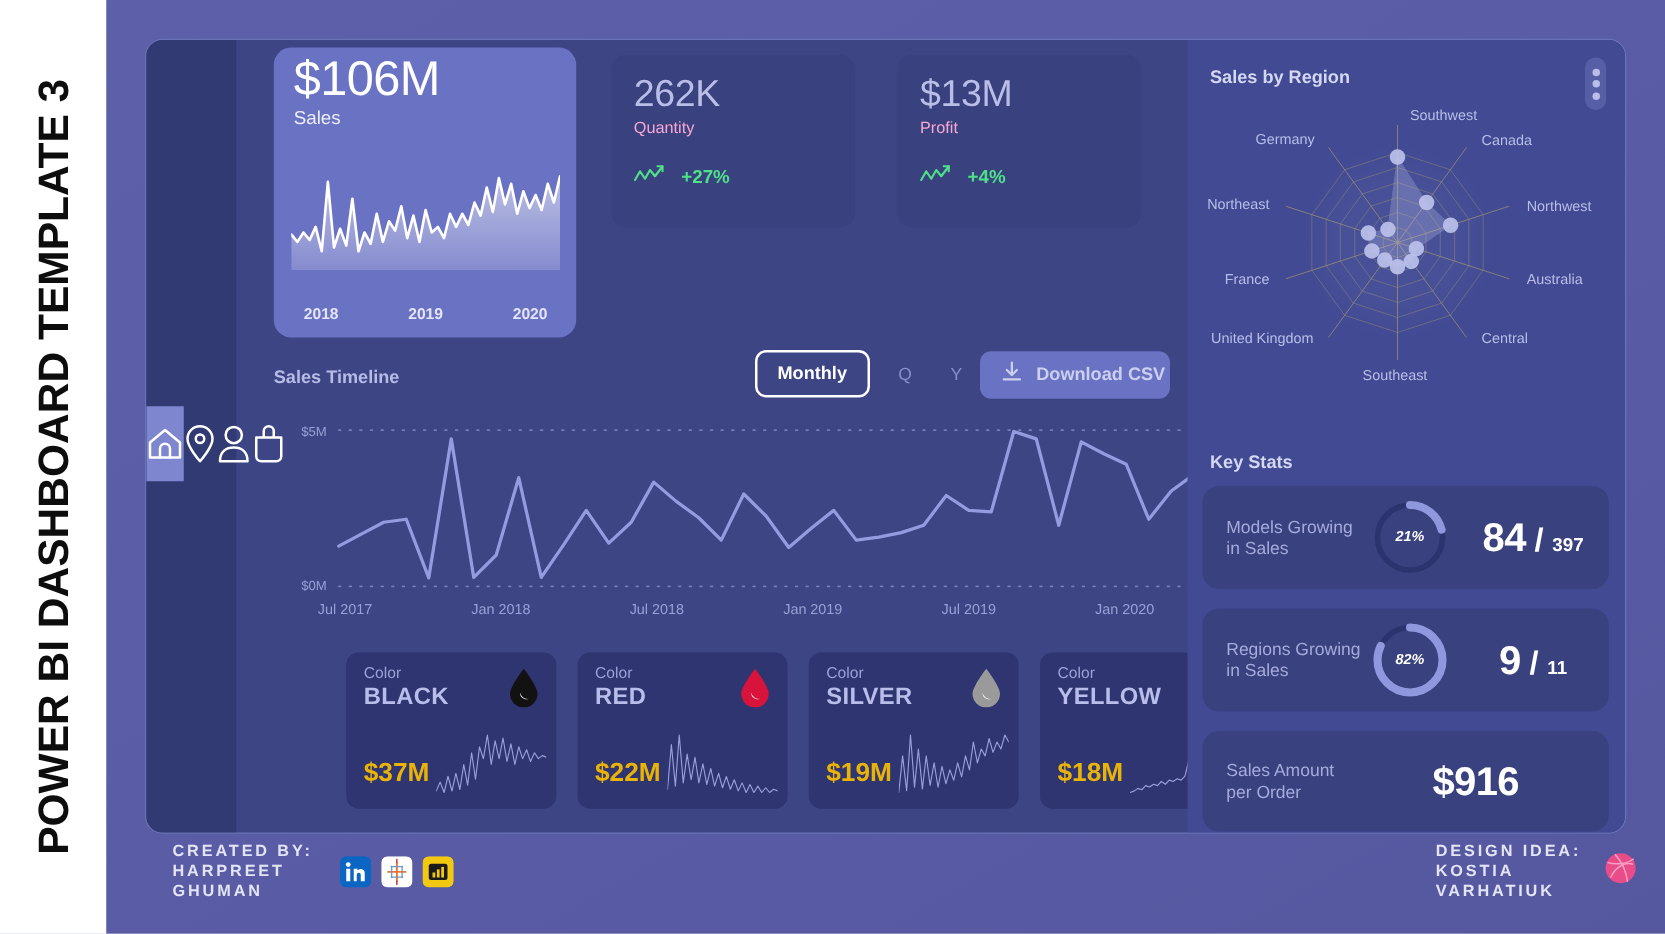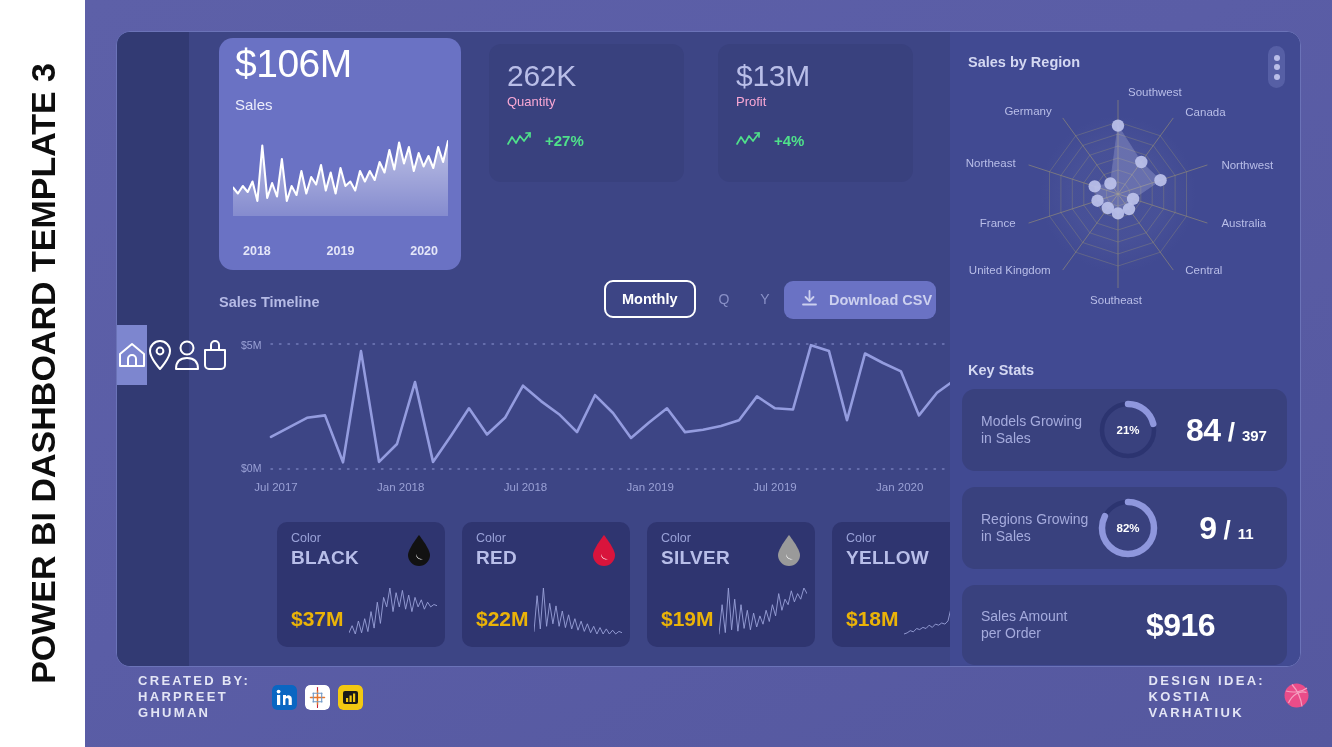--- a/index.html
+++ b/index.html
@@ -83,21 +83,21 @@
   }
 
   
   #kpi-row { position: absolute; left: 30px; top: 6px; width: 800px; height: 232px; }
 
   #sales-card {
     position: absolute; left: 0; top: 0; width: 242px; height: 232px;
     background: #6a72c4; border-radius: 14px; padding: 6px 16px 0 16px;
   }
   #sales-card .kpi-value { font-size: 39px; font-weight: 400; color: #ffffff; letter-spacing: -0.5px; line-height: 1.05; }
-  #sales-card .kpi-label { font-size: 15px; color: #eceefb; margin-top: 11px; }
+  #sales-card .kpi-label { font-size: 15px; color: #eceefb; margin-top: 1px; }
   #sales-spark { position: absolute; left: 14px; bottom: 36px; width: 215px; height: 110px; }
   #sales-years {
     position: absolute; left: 14px; bottom: 12px; width: 215px;
     display: flex; justify-content: space-between;
     font-size: 12.5px; font-weight: bold; color: #e4e6f8;
     padding: 0 10px;
   }
 
   .mini-card {
     position: absolute; top: 6px; width: 195px; height: 138px;
@@ -165,21 +165,21 @@
   #keystats-title { position: absolute; left: 18px; top: 330px; font-size: 14.5px; font-weight: bold; color: #d4d8f2; }
   .stat-card {
     position: absolute; left: 12px; width: 325px; height: 82px;
     background: #39417e; border-radius: 13px;
     display: flex; align-items: center;
   }
   #stat-models { top: 357px; }
   #stat-regions { top: 455px; }
   #stat-aov    { top: 553px; height: 80px; }
   .stat-label { width: 128px; padding-left: 19px; font-size: 14px; color: #a5abdd; line-height: 1.22; }
-  .stat-donut { width: 76px; display: flex; align-items: flex-end; justify-content: center; position: relative; }
+  .stat-donut { width: 76px; display: flex; align-items: flex-end; justify-content: center; position: relative; font-style: italic; }
   .stat-donut .pct {
     position: absolute; inset: 0; display: flex; align-items: center; justify-content: center;
     font-size: 11.5px; font-weight: bold; color: #ffffff;
   }
   .stat-figs { flex: 1 1 auto; display: flex; align-items: baseline; justify-content: center; gap: 7px; }
   .stat-figs .big { font-size: 32px; font-weight: bold; color: #ffffff; letter-spacing: -0.5px; }
   .stat-figs .slash { font-size: 26px; font-weight: bold; color: #ffffff; }
   .stat-figs .small { font-size: 15px; font-weight: bold; color: #ffffff; }
   #stat-aov .aov-value { flex: 1 1 auto; text-align: center; font-size: 32px; font-weight: bold; color: #ffffff; letter-spacing: -0.5px; padding-right: 16px; }
 

